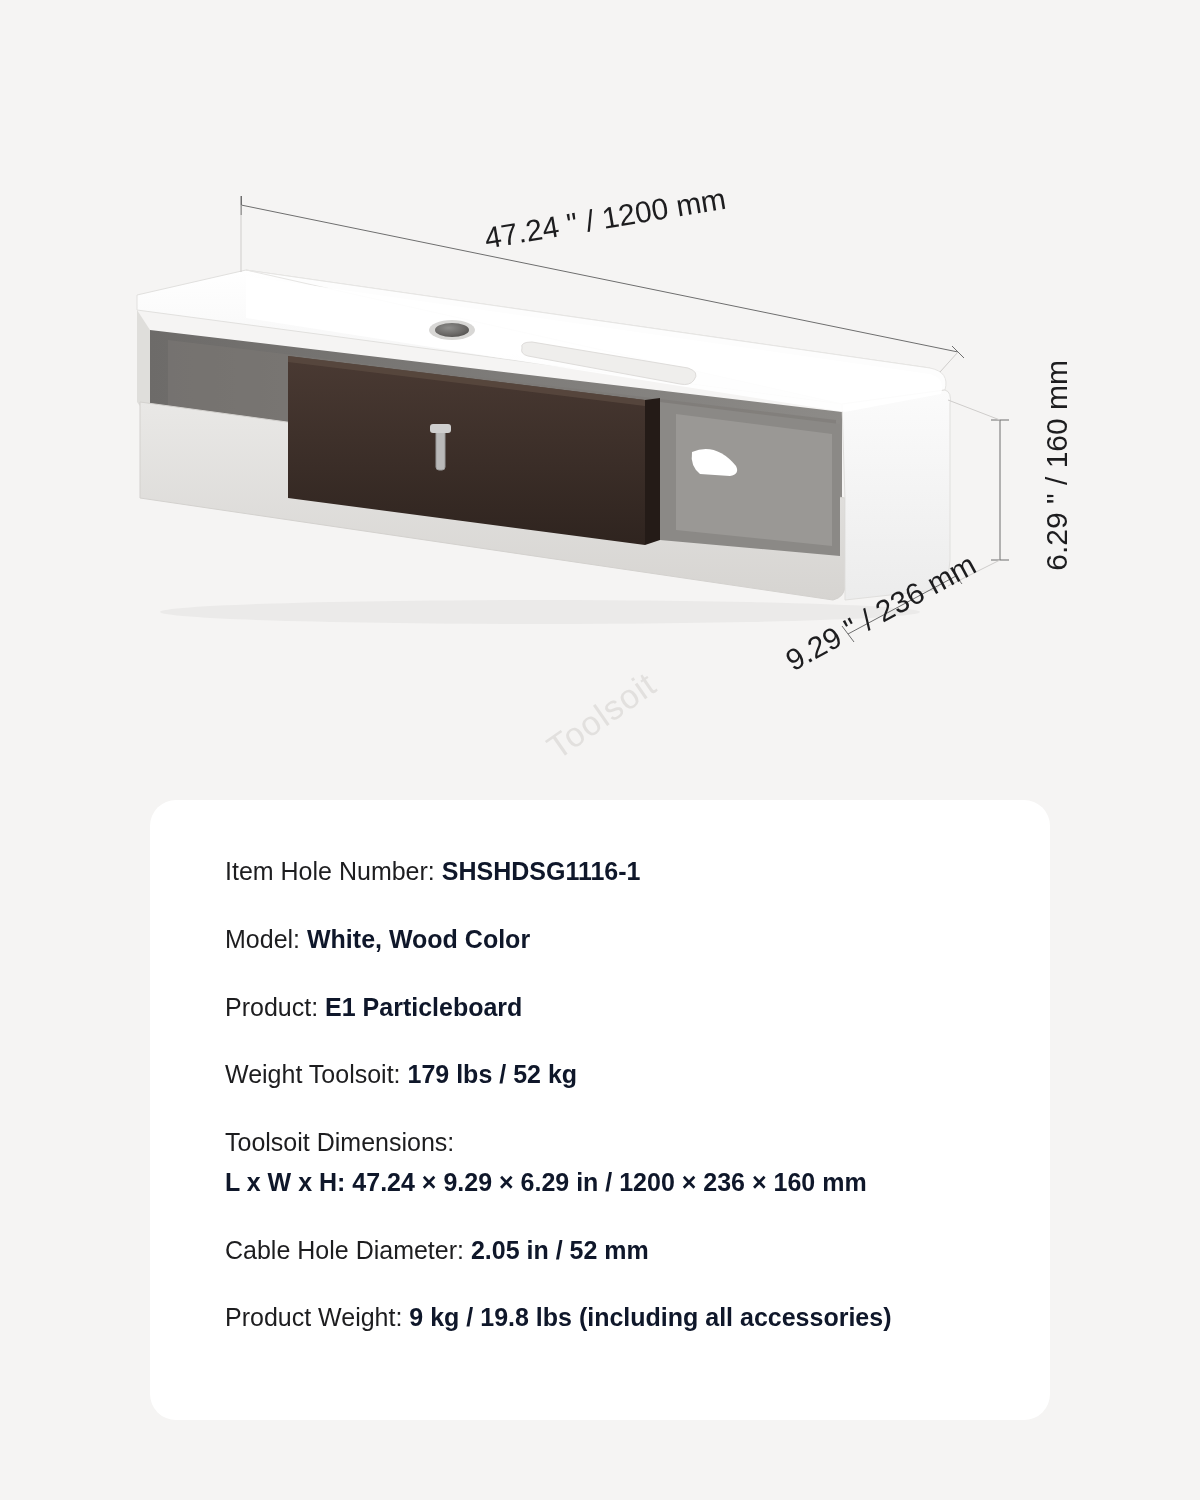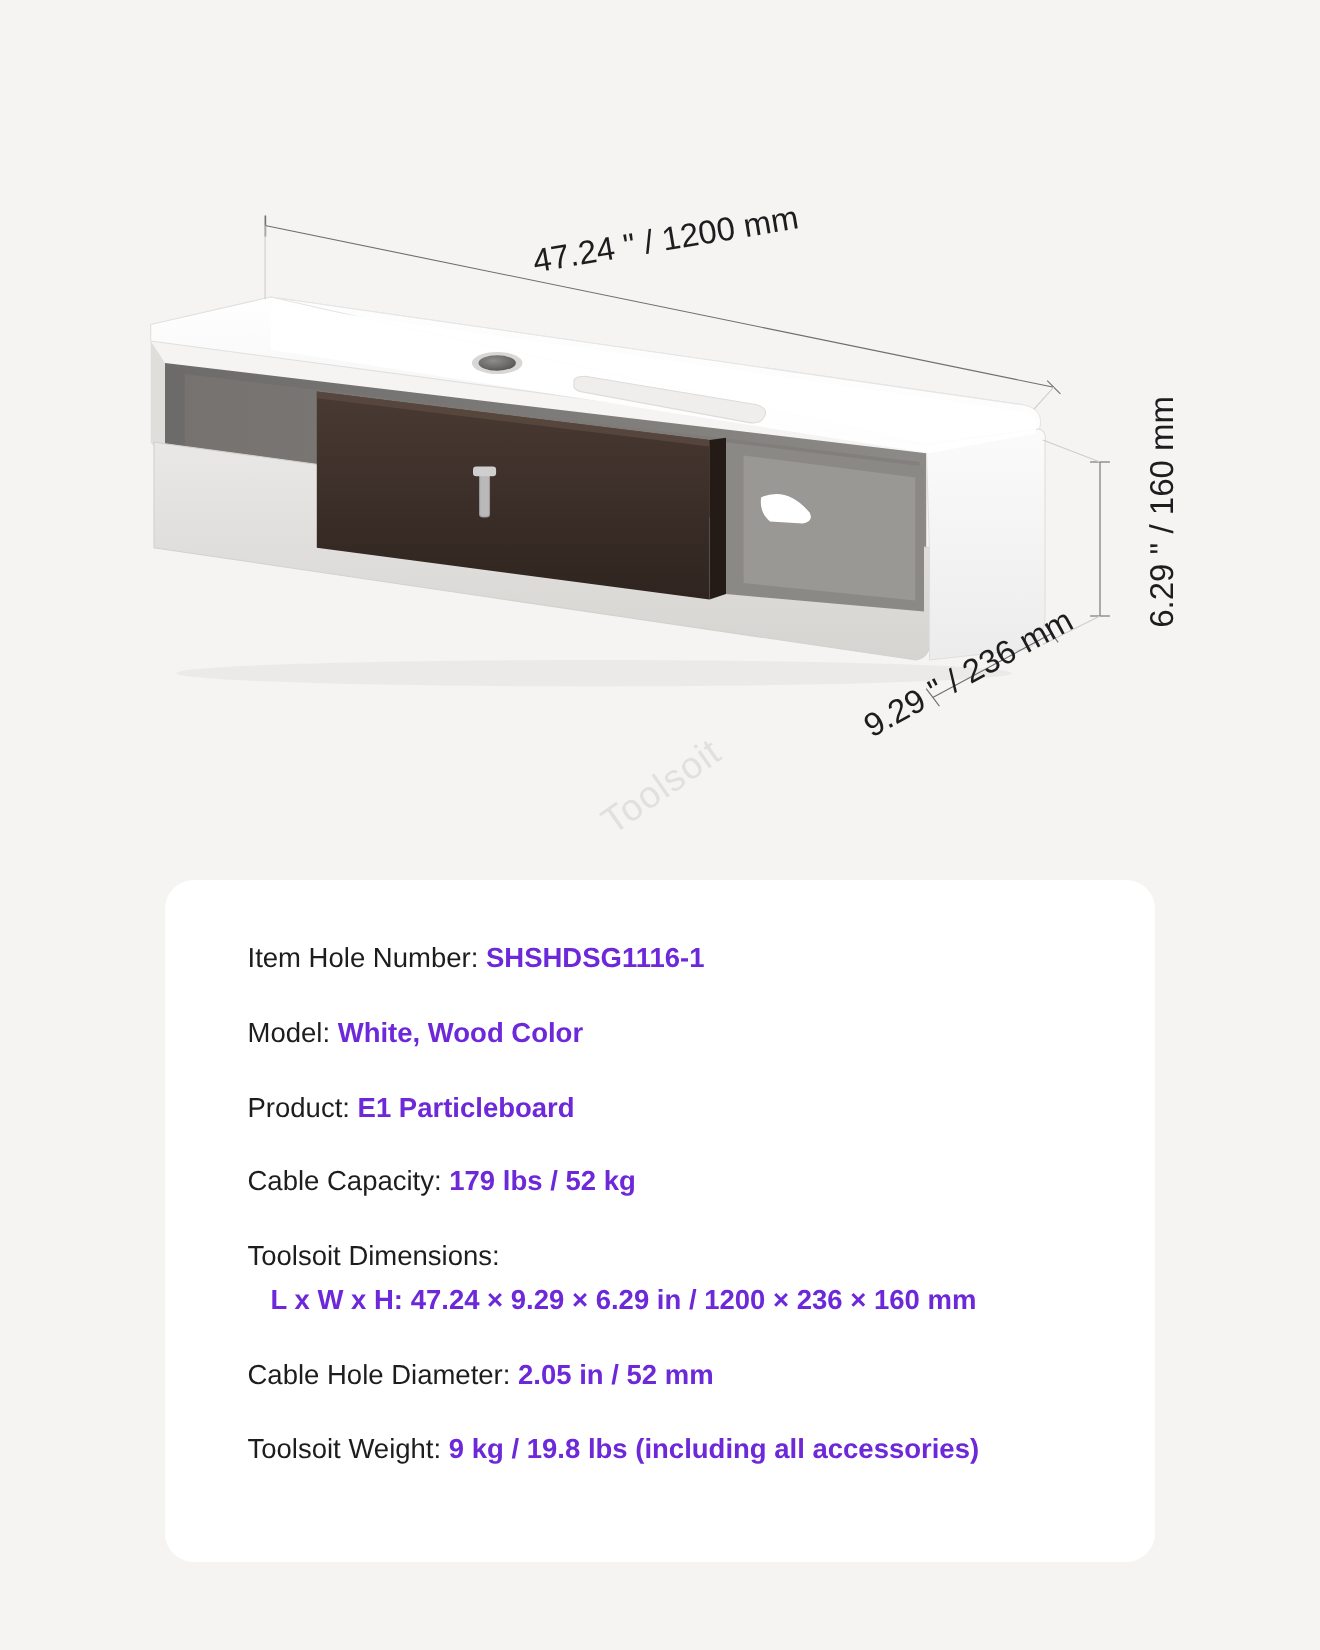--- a/index.html
+++ b/index.html
@@ -80,25 +80,25 @@
   }
   .spec-row {
     margin-bottom: 34px;
     font-size: 25px;
     line-height: 1.35;
     color: #1d1d1f;
     font-weight: 400;
   }
   .spec-row:last-child { margin-bottom: 0; }
   .spec-value {
-    color: #6d28d9;
+    color: #0f172a;
     font-weight: 700;
   }
   .spec-row.stacked .spec-label { display: block; }
-  .spec-row.stacked .spec-value { display: block; margin-top: 6px; margin-left: 21px; }
+  .spec-row.stacked .spec-value { display: block; margin-top: 6px; }
 </style>
 </head>
 <body>
 
 <div id="page">
 
   <div id="diagram">
 
     <svg width="1200" height="800" viewBox="0 0 1200 800" style="position:absolute;left:0;top:0;">
       <defs>
@@ -206,35 +206,35 @@
         <span class="spec-label">Model:</span>
         <span class="spec-value">White, Wood Color</span>
       </div>
 
       <div class="spec-row">
         <span class="spec-label">Product:</span>
         <span class="spec-value">E1 Particleboard</span>
       </div>
 
       <div class="spec-row">
-        <span class="spec-label">Cable Capacity:</span>
+        <span class="spec-label">Weight Toolsoit:</span>
         <span class="spec-value">179 lbs / 52 kg</span>
       </div>
 
       <div class="spec-row stacked">
         <span class="spec-label">Toolsoit Dimensions:</span>
         <span class="spec-value">L x W x H: 47.24 × 9.29 × 6.29 in / 1200 × 236 × 160 mm</span>
       </div>
 
       <div class="spec-row">
         <span class="spec-label">Cable Hole Diameter:</span>
         <span class="spec-value">2.05 in / 52 mm</span>
       </div>
 
       <div class="spec-row">
-        <span class="spec-label">Toolsoit Weight:</span>
+        <span class="spec-label">Product Weight:</span>
         <span class="spec-value">9 kg / 19.8 lbs (including all accessories)</span>
       </div>
 
     </div>
   </div>
 
 </div>
 
 </body></html>

